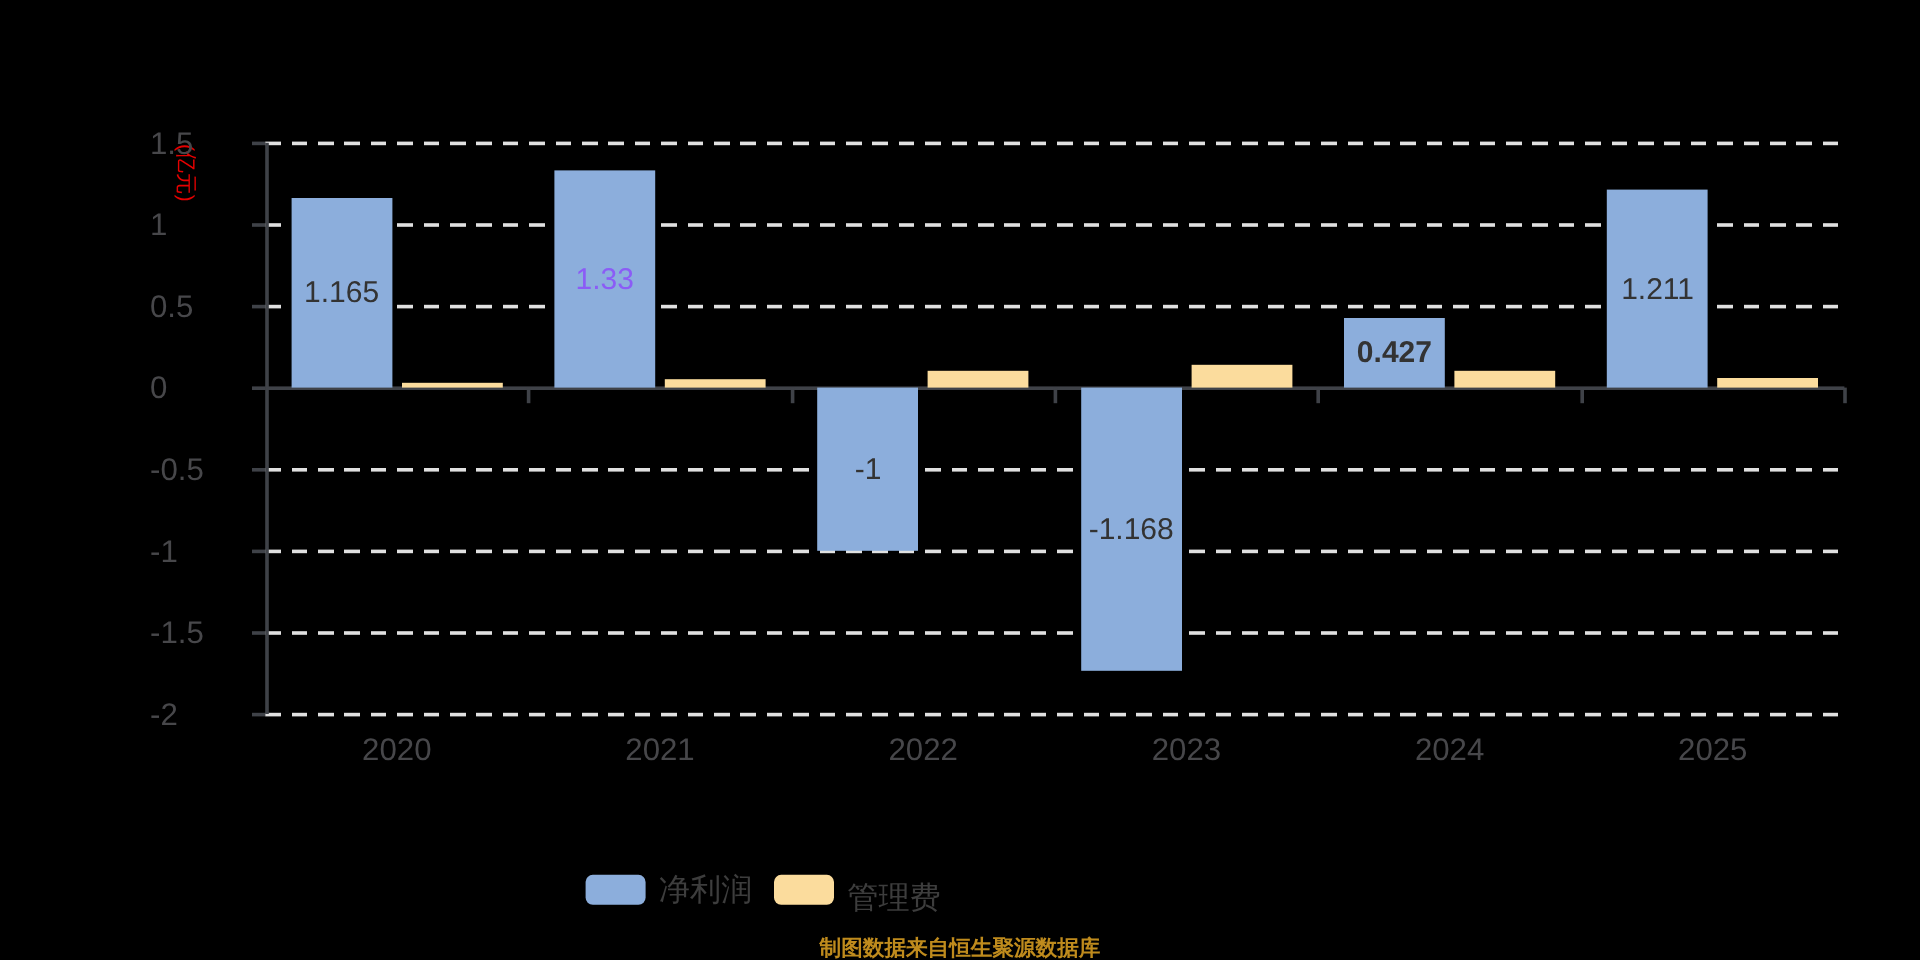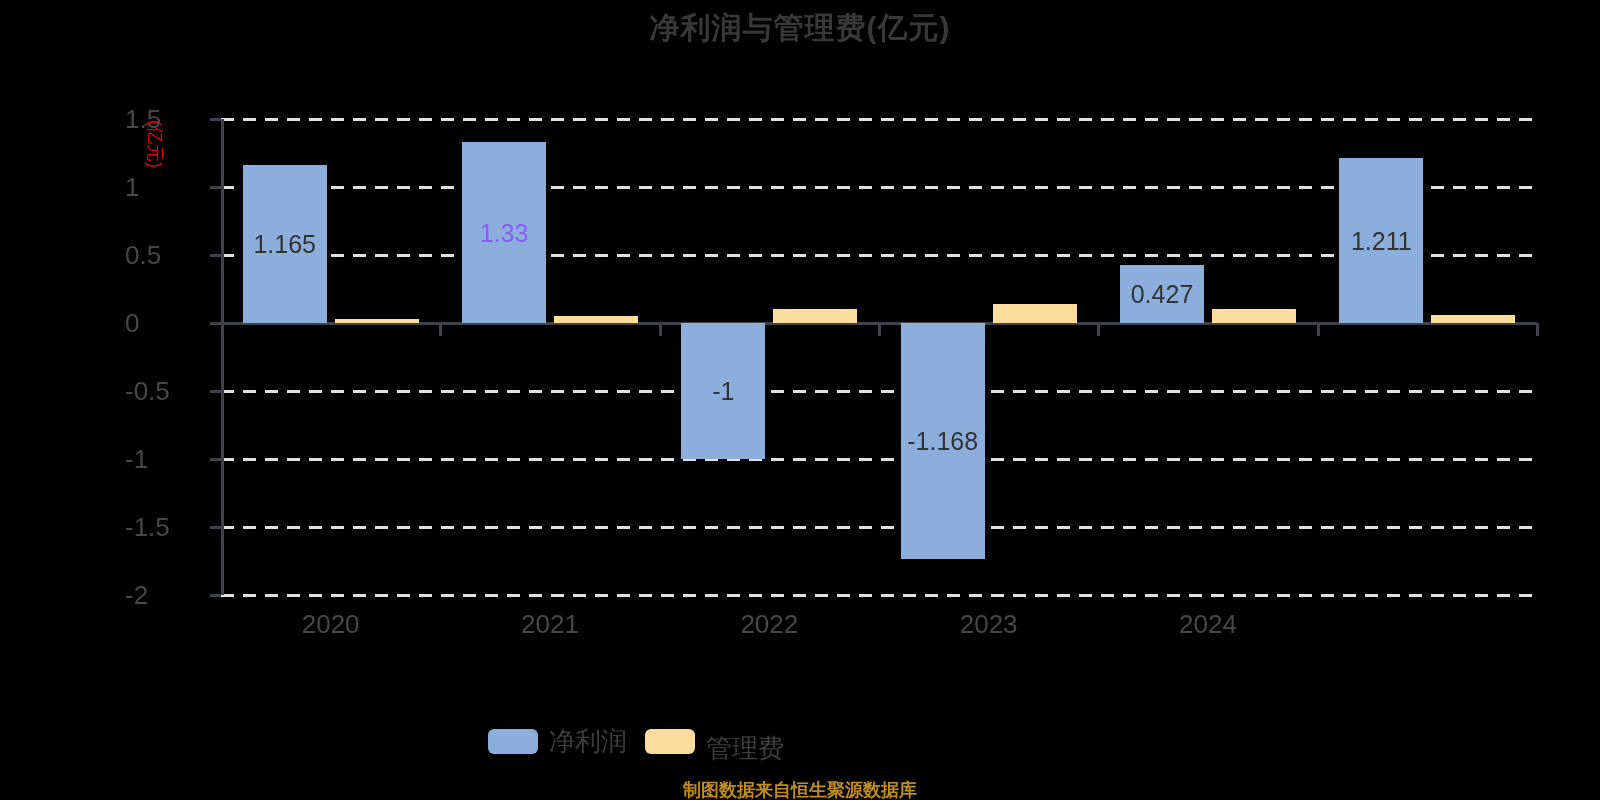--- a/index.html
+++ b/index.html
@@ -52,21 +52,20 @@
   .source-note{
     position:absolute;left:0;top:778px;width:1600px;
     text-align:center;
     font-size:18px;font-weight:bold;
   }
 </style>
 </head>
 <body style="background: rgb(0, 0, 0);">
 
 <div class="chart-root">
-  <div class="chart-title" style="color: rgb(56, 56, 56);">净利润与管理费(亿元)</div>
   <div class="y-axis-name" style="color: rgb(230, 0, 0);">(亿元)</div>
   <div class="plot">
       <div class="gridline" style="left: 221px; top: 118px; width: 1316px; background: repeating-linear-gradient(90deg, rgb(224, 224, 224) 0px, rgb(224, 224, 224) 13px, transparent 13px, transparent 22px);"></div>
       <div class="tick" style="left: 210px; top: 118px; width: 11px; height: 3px; background: rgb(63, 66, 72);"></div>
       <div class="y-tick-label" style="left: 125px; top: 103px; color: rgb(71, 71, 74);">1.5</div>
       <div class="gridline" style="left: 221px; top: 186px; width: 1316px; background: repeating-linear-gradient(90deg, rgb(224, 224, 224) 0px, rgb(224, 224, 224) 13px, transparent 13px, transparent 22px);"></div>
       <div class="tick" style="left: 210px; top: 186px; width: 11px; height: 3px; background: rgb(63, 66, 72);"></div>
       <div class="y-tick-label" style="left: 125px; top: 171px; color: rgb(71, 71, 74);">1</div>
       <div class="gridline" style="left: 221px; top: 254px; width: 1316px; background: repeating-linear-gradient(90deg, rgb(224, 224, 224) 0px, rgb(224, 224, 224) 13px, transparent 13px, transparent 22px);"></div>
       <div class="tick" style="left: 210px; top: 254px; width: 11px; height: 3px; background: rgb(63, 66, 72);"></div>
@@ -103,26 +102,27 @@
       <div class="x-tick-label" style="left: 440.333px; top: 608px; width: 219.333px; color: rgb(71, 71, 74);">2021</div>
       <div class="bar" style="left: 681.333px; top: 323px; width: 84px; height: 136px; background: rgb(140, 174, 220);"></div>
       <div class="bar-value-label" style="left: 661.333px; top: 376px; width: 124px; color: rgb(51, 51, 51);">-1</div>
       <div class="bar" style="left: 773.333px; top: 309.4px; width: 84px; height: 13.6px; background: rgb(251, 220, 157);"></div>
       <div class="x-tick-label" style="left: 659.667px; top: 608px; width: 219.333px; color: rgb(71, 71, 74);">2022</div>
       <div class="bar" style="left: 900.667px; top: 323px; width: 84px; height: 236.232px; background: rgb(140, 174, 220);"></div>
       <div class="bar-value-label" style="left: 880.667px; top: 426.116px; width: 124px; color: rgb(51, 51, 51);">-1.168</div>
       <div class="bar" style="left: 992.667px; top: 303.96px; width: 84px; height: 19.04px; background: rgb(251, 220, 157);"></div>
       <div class="x-tick-label" style="left: 879px; top: 608px; width: 219.333px; color: rgb(71, 71, 74);">2023</div>
       <div class="bar" style="left: 1120px; top: 264.928px; width: 84px; height: 58.072px; background: rgb(140, 174, 220);"></div>
-      <div class="bar-value-label" style="left: 1100px; top: 278.964px; width: 124px; color: rgb(51, 51, 51);">0.427</div>
+      <div class="bar-value-label" style="left: 1100px; top: 278.964px; width: 124px; color: rgb(51, 51, 51); font-weight: bold;">0.427</div>
       <div class="bar" style="left: 1212px; top: 309.4px; width: 84px; height: 13.6px; background: rgb(251, 220, 157);"></div>
       <div class="x-tick-label" style="left: 1098.33px; top: 608px; width: 219.333px; color: rgb(71, 71, 74);">2024</div>
       <div class="bar" style="left: 1339.33px; top: 158.304px; width: 84px; height: 164.696px; background: rgb(140, 174, 220);"></div>
       <div class="bar-value-label" style="left: 1319.33px; top: 225.652px; width: 124px; color: rgb(51, 51, 51);">1.211</div>
       <div class="bar" style="left: 1431.33px; top: 314.84px; width: 84px; height: 8.16px; background: rgb(251, 220, 157);"></div>
+      <div class="x-tick-label" style="left: 1317.67px; top: 608px; width: 219.333px; color: rgb(71, 71, 74);">2025</div>
     </div>
   <div class="legend">
       <div class="legend-item">
         <span class="legend-swatch" style="background: rgb(140, 174, 220);"></span>
         <span class="legend-label" style="color: rgb(61, 61, 61);">净利润</span>
       </div>
       <div class="legend-item">
         <span class="legend-swatch" style="background: rgb(251, 220, 157);"></span>
         <span class="legend-label" style="color: rgb(61, 61, 61); margin-top: 15px;">管理费</span>
       </div>

